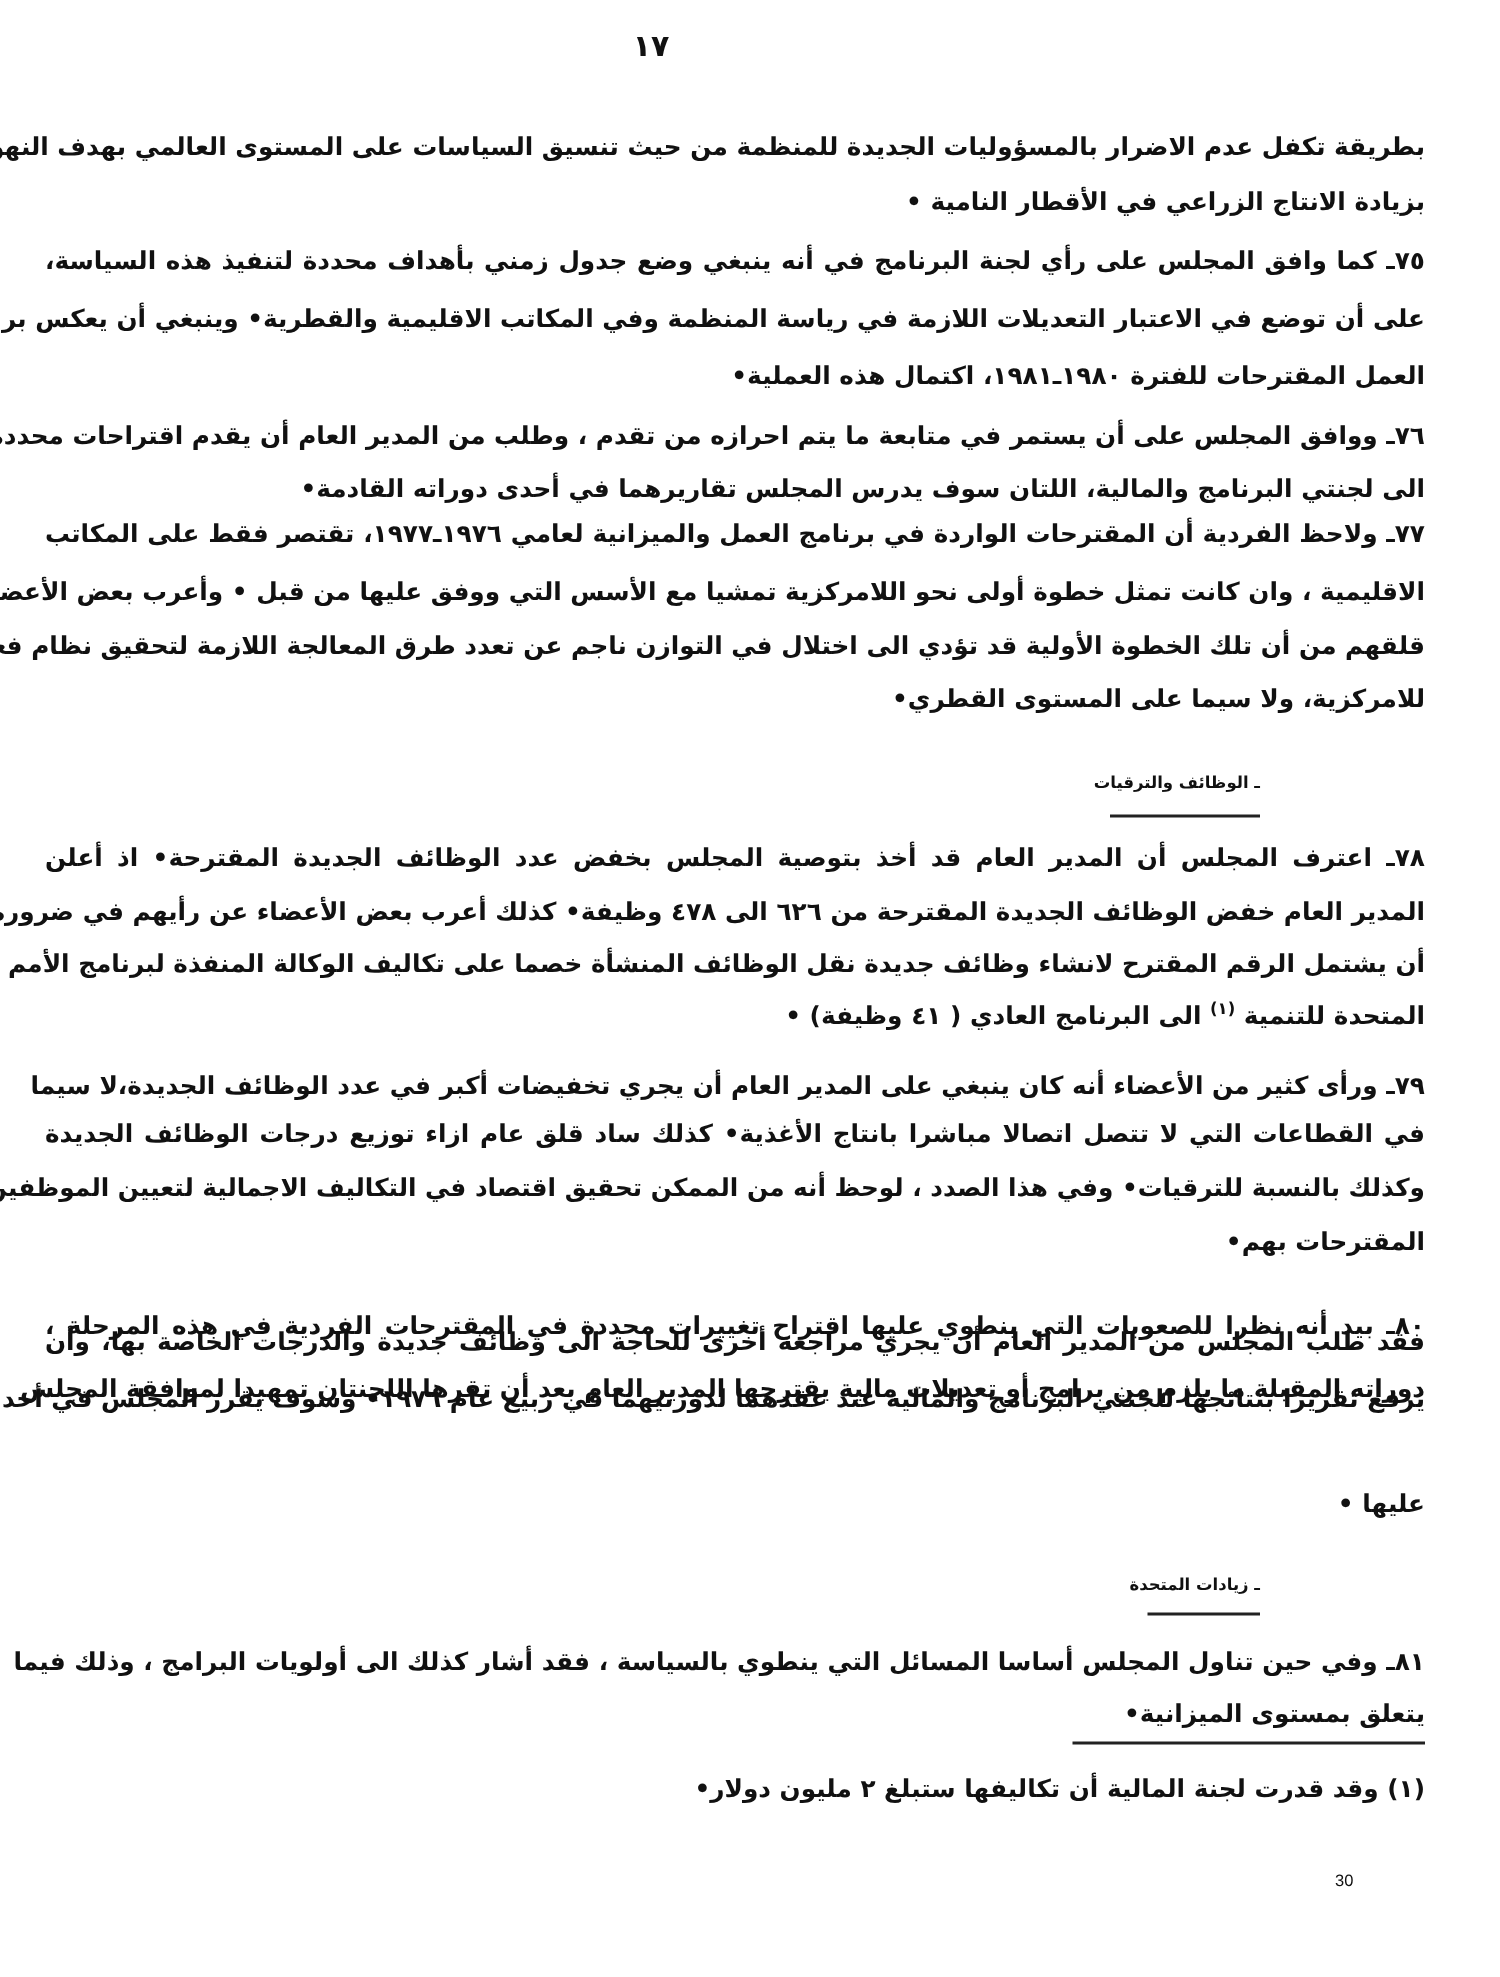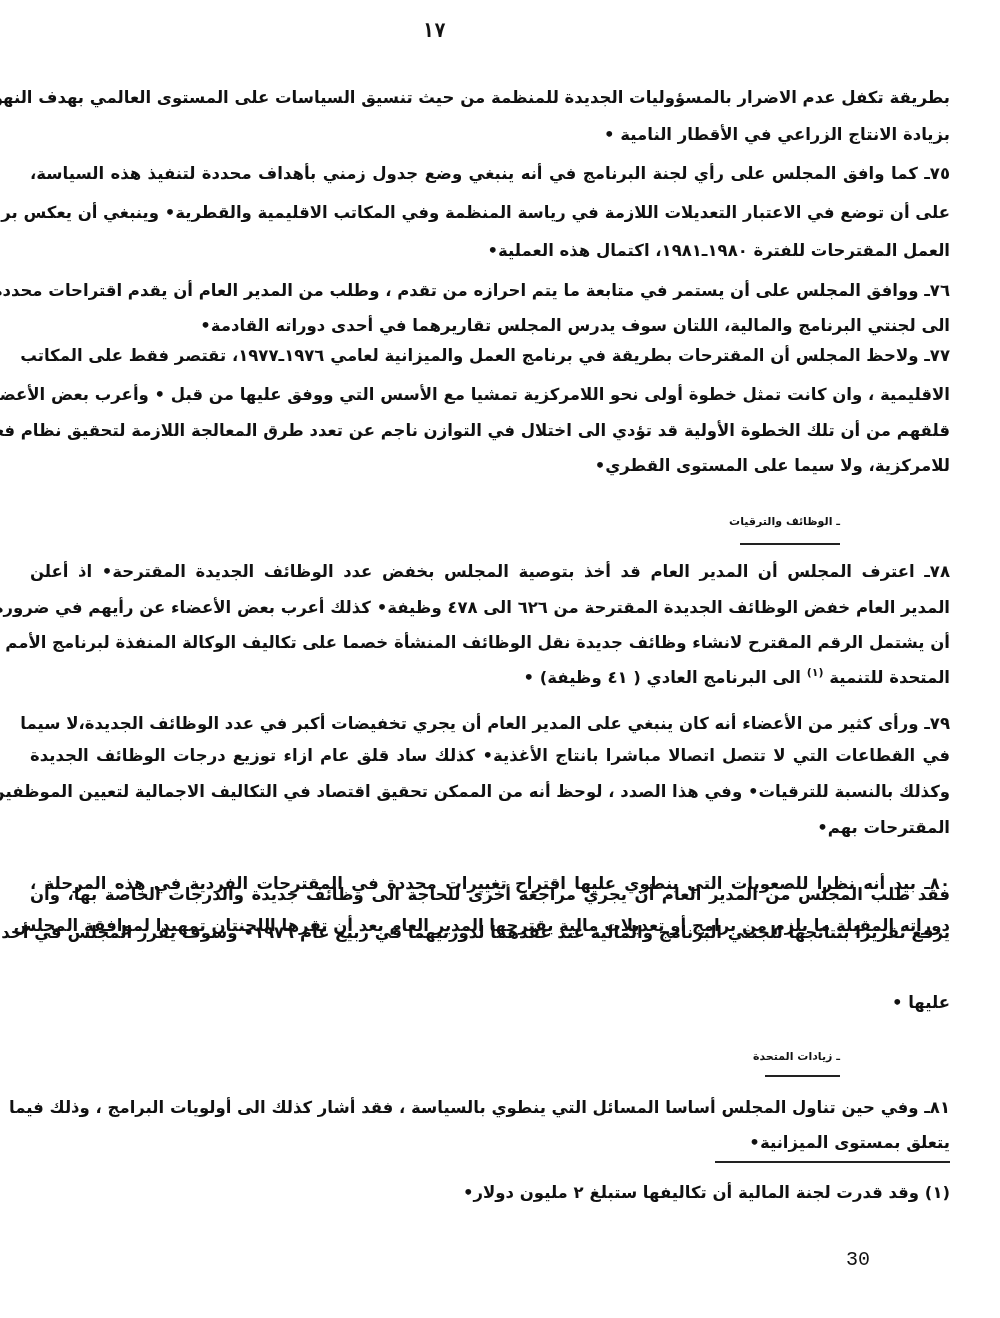--- a/index.html
+++ b/index.html
@@ -1,42 +1,42 @@
 <!DOCTYPE html>
 <html><head>
 <meta charset="utf-8">
 <style>
   html, body { margin: 0; padding: 0; background: #ffffff; }
   body { width: 1000px; height: 1318px; position: relative; overflow: hidden;
          font-family: "DejaVu Sans", sans-serif; color: #111; }
   .page-num-top { position: absolute; top: 18px; left: 0; width: 868px; text-align: center;
-                  font-size: 20px; font-weight: bold; direction: rtl; font-family: Liberation Mono, monospace; }
+                  font-size: 20px; font-weight: bold; direction: rtl; }
   .line { position: absolute; right: 50px; width: 920px; direction: rtl; text-align: justify;
           text-align-last: justify; font-size: 16.5px; font-weight: bold; white-space: nowrap; line-height: 1; }
   .line.last { text-align-last: right; }
   .heading { position: absolute; right: 160px; direction: rtl; font-size: 11px; font-weight: bold; }
   .rule { position: absolute; height: 2px; background: #222; }
-  .page-num-bottom { position: absolute; top: 1248px; left: 846px; font-size: 20px;
-                     font-family: Liberation Mono, monospace; }
+  .page-num-bottom { position: absolute; top: 1248px; left: 890px; font-size: 11px;
+                     font-family: Liberation Sans, sans-serif; }
   sup { font-size: 11px; }
 </style>
 </head>
 <body>
 
 <div class="page-num-top">١٧</div>
 
 <div>
   <div class="line" style="top:90px">بطريقة تكفل عدم الاضرار بالمسؤوليات الجديدة للمنظمة من حيث تنسيق السياسات على المستوى العالمي بهدف النهوض</div>
   <div class="line last" style="top:127px">بزيادة الانتاج الزراعي في الأقطار النامية •</div>
   <div class="line" style="top:166px">٧٥ـ  كما وافق المجلس على رأي لجنة البرنامج في أنه ينبغي وضع جدول زمني بأهداف محددة لتنفيذ هذه السياسة،</div>
   <div class="line" style="top:205px">على أن توضع في الاعتبار التعديلات اللازمة في رياسة المنظمة وفي المكاتب الاقليمية والقطرية• وينبغي أن يعكس برنامج</div>
   <div class="line last" style="top:243px">العمل المقترحات للفترة ١٩٨٠ـ١٩٨١، اكتمال هذه العملية•</div>
   <div class="line" style="top:283px">٧٦ـ  ووافق المجلس على أن يستمر في متابعة ما يتم احرازه من تقدم ، وطلب من المدير العام أن يقدم اقتراحات محددة</div>
   <div class="line last" style="top:318px">الى لجنتي البرنامج والمالية، اللتان سوف يدرس المجلس تقاريرهما في أحدى دوراته القادمة•</div>
-  <div class="line" style="top:348px">٧٧ـ  ولاحظ المجلس أن المقترحات بطريقة في برنامج العمل والميزانية لعامي ١٩٧٦ـ١٩٧٧، تقتصر فقط على المكاتب</div>
+  <div class="line" style="top:348px">٧٧ـ  ولاحظ الفردية أن المقترحات الواردة في برنامج العمل والميزانية لعامي ١٩٧٦ـ١٩٧٧، تقتصر فقط على المكاتب</div>
   <div class="line" style="top:387px">الاقليمية ، وان كانت تمثل خطوة أولى نحو اللامركزية تمشيا مع الأسس التي ووفق عليها من قبل • وأعرب بعض الأعضاء عن</div>
   <div class="line" style="top:423px">قلقهم من أن تلك الخطوة الأولية قد تؤدي الى اختلال في التوازن ناجم عن تعدد طرق المعالجة اللازمة لتحقيق نظام فعال</div>
   <div class="line last" style="top:458px">للامركزية، ولا سيما على المستوى القطري•</div>
 </div>
 
 <div class="heading" style="top:515px">ـ الوظائف والترقيات</div>
 <div class="rule" style="top:543px; left:740px; width:100px"></div>
 
 <div>
   <div class="line" style="top:564px">٧٨ـ  اعترف المجلس أن المدير العام قد أخذ بتوصية المجلس بخفض عدد الوظائف الجديدة المقترحة• اذ أعلن</div>

